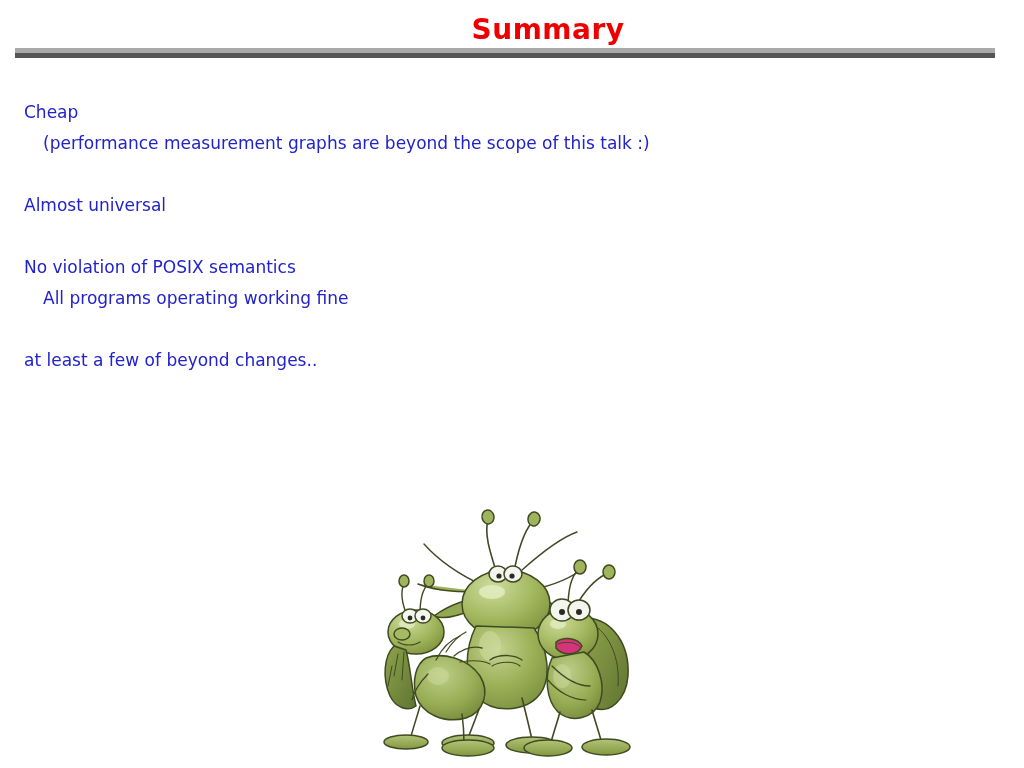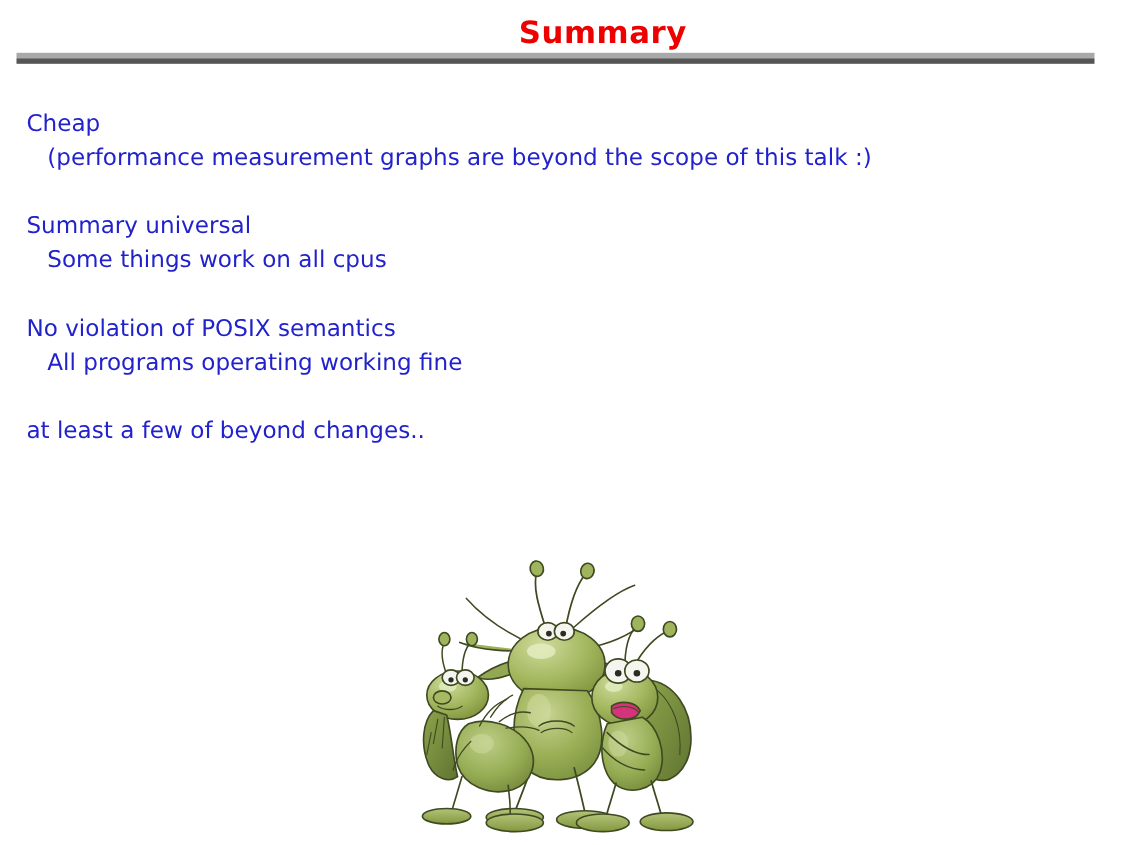--- a/index.html
+++ b/index.html
@@ -53,21 +53,21 @@
     position: absolute;
     top: 97px;
     left: 24px;
     width: 960px;
   }
   .text-block {
     margin: 0 0 31px 0;
   }
   .text-line {
     font-family: "DejaVu Sans", sans-serif;
-    font-size: 21px;
+    font-size: 17px;
     line-height: 31px;
     color: #2222cc;
     white-space: pre;
   }
   .text-line.indent {
     padding-left: 19px;
   }
 
   
   .bug-art {
@@ -92,22 +92,21 @@
 </div>
 
 <div class="body-text">
 
   <div class="text-block">
     <div class="text-line">Cheap</div>
     <div class="text-line indent">(performance measurement graphs are beyond the scope of this talk :)</div>
   </div>
 
   <div class="text-block">
-    <div class="text-line">Summary universal</div>
-    <div class="text-line indent">Some things work on all cpus</div>
+    <div class="text-line">Almost universal</div>
   </div>
 
   <div class="text-block">
     <div class="text-line">No violation of POSIX semantics</div>
     <div class="text-line indent">All programs operating working fine</div>
   </div>
 
   <div class="text-block">
     <div class="text-line">at least a few of beyond changes..</div>
   </div>

